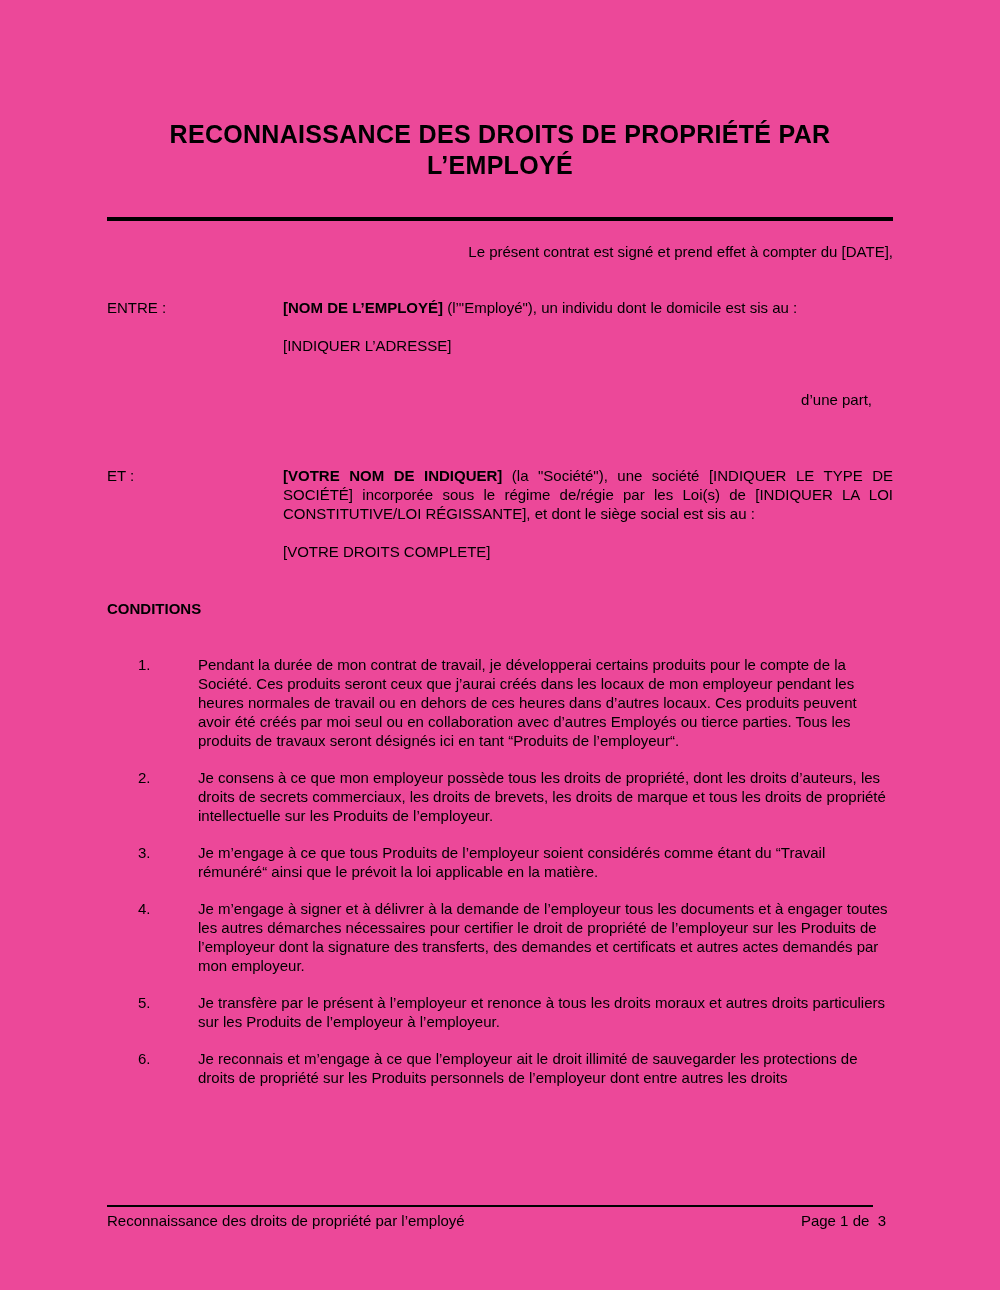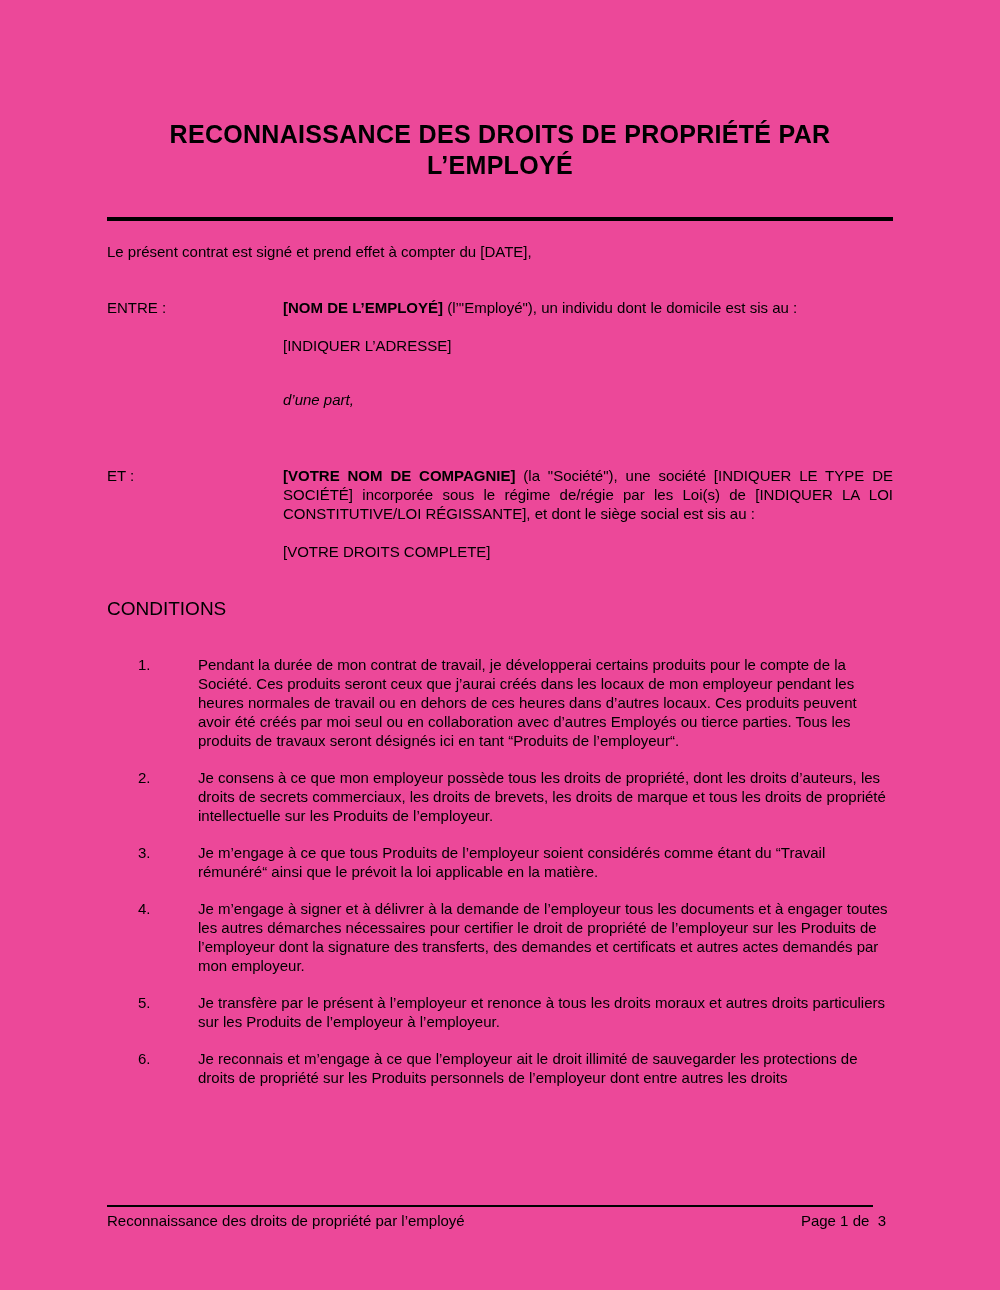--- a/index.html
+++ b/index.html
@@ -25,38 +25,38 @@
     line-height: 31px;
     font-weight: bold;
     text-align: center;
     letter-spacing: 0.3px;
   }
   .title-rule {
     height: 4px;
     background: #000;
     margin-top: 36px;
   }
-  .intro { margin: 21px 0 0 0; }
+  .intro { margin: 21px 0 0 0; text-align: right; }
 
   .party-row { display: flex; }
   .party-row.entre { margin-top: 37px; }
   .party-row.et { margin-top: 57px; }
   .party-label { width: 176px; font-weight: normal; flex: 0 0 176px; }
   .party-body { flex: 1; }
   .party-lead { margin: 0; }
   .party-lead.justify { text-align: justify; }
   .party-address { margin: 19px 0 0 0; }
-  .party-part { margin: 35px 0 0 0; text-align: left; padding-right: 21px; font-style: italic; }
+  .party-part { margin: 35px 0 0 0; text-align: right; padding-right: 21px; }
   .party-row.et .party-part { margin-top: 36px; }
 
   .conditions-heading {
     margin: 38px 0 0 0;
-    font-size: 19px;
+    font-size: 15px;
     line-height: 19px;
-    font-weight: normal;
+    font-weight: bold;
   }
   .cond-list { margin-top: 37px; }
   .cond-row { display: flex; margin-bottom: 18px; }
   .cond-num { flex: 0 0 91px; width: 91px; padding-left: 31px; }
   .cond-text { flex: 1; margin: 0; }
 
   .page-footer {
     position: absolute;
     top: 1205px;
     left: 107px;
@@ -87,21 +87,21 @@
       <div class="party-body">
         <p class="party-lead"><b>[NOM DE L’EMPLOYÉ]</b><span> (l’"Employé"), un individu dont le domicile est sis au :</span></p>
         <p class="party-address">[INDIQUER L’ADRESSE]</p>
         <p class="party-part">d’une part,</p>
       </div>
     </div>
 
     <div class="party-row et">
       <div class="party-label">ET :</div>
       <div class="party-body">
-        <p class="party-lead justify"><b>[VOTRE NOM DE COMPAGNIE]</b><span> (la "Société"), une société [INDIQUER LE TYPE DE SOCIÉTÉ] incorporée sous le régime de/régie par les Loi(s) de [INDIQUER LA LOI CONSTITUTIVE/LOI RÉGISSANTE], et dont le siège social est sis au :</span></p>
+        <p class="party-lead justify"><b>[VOTRE NOM DE INDIQUER]</b><span> (la "Société"), une société [INDIQUER LE TYPE DE SOCIÉTÉ] incorporée sous le régime de/régie par les Loi(s) de [INDIQUER LA LOI CONSTITUTIVE/LOI RÉGISSANTE], et dont le siège social est sis au :</span></p>
         <p class="party-address">[VOTRE DROITS COMPLETE]</p>
       </div>
     </div>
 
     <h2 class="conditions-heading">CONDITIONS</h2>
 
     <div class="cond-list">
       <div class="cond-row">
         <div class="cond-num">1.</div>
         <p class="cond-text">Pendant la durée de mon contrat de travail, je développerai certains produits pour le compte de la Société. Ces produits seront ceux que j’aurai créés dans les locaux de mon employeur pendant les heures normales de travail ou en dehors de ces heures dans d’autres locaux. Ces produits peuvent avoir été créés par moi seul ou en collaboration avec d’autres Employés ou tierce parties. Tous les produits de travaux seront désignés ici en tant “Produits de l’employeur“.</p>

